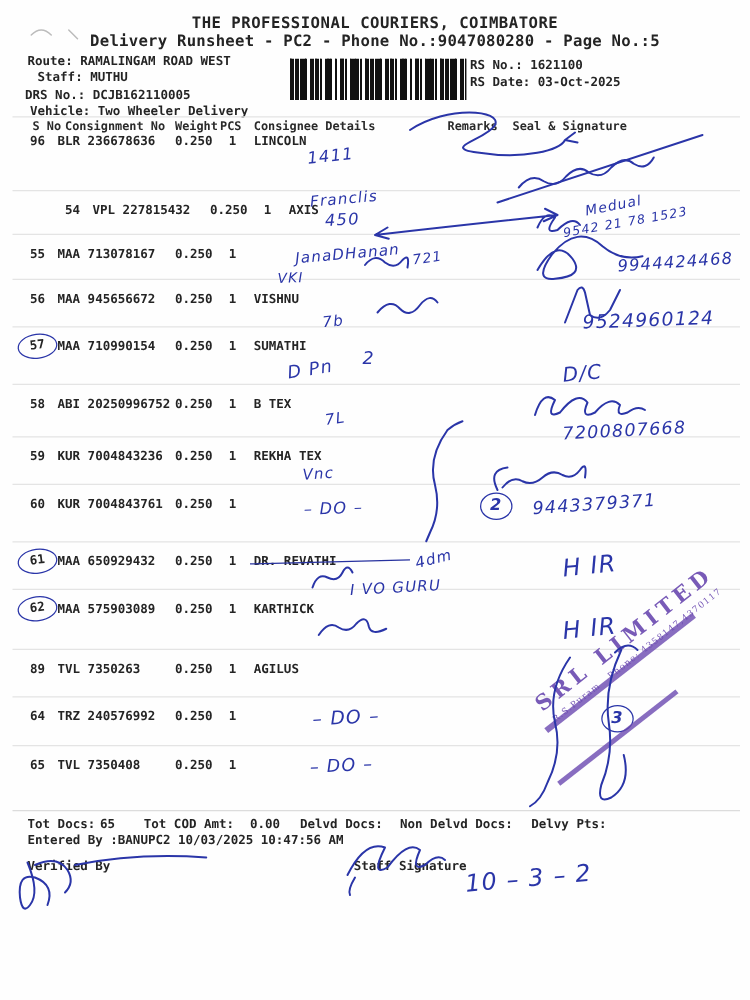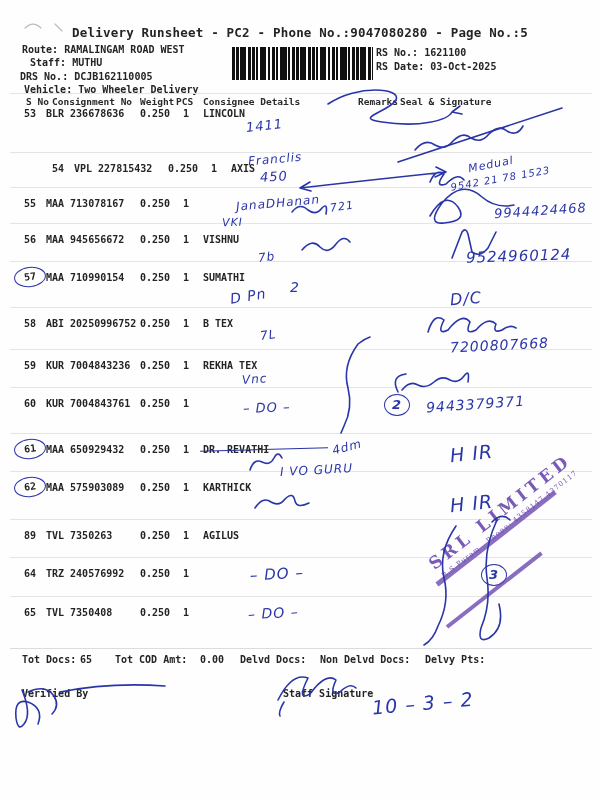--- a/index.html
+++ b/index.html
@@ -42,43 +42,44 @@
   .stamp-line2{font-size:7px;letter-spacing:1px;white-space:pre;margin-top:2px;}
   .stamp-bar{position:absolute;background:#6a49b0;opacity:.8;transform:rotate(-38deg);transform-origin:left center;}
   .footer-label{position:absolute;font-size:10px;font-weight:bold;white-space:pre;color:#242424;}
   svg.overlay{position:absolute;left:0;top:0;pointer-events:none;}
 </style>
 </head>
 <body>
 
 <div class="page">
 
+  <div class="print t-title" style="top:10px;left:0;">THE PROFESSIONAL COURIERS, COIMBATORE</div>
   <div class="print t-sub" style="top:25px;left:0;">Delivery Runsheet - PC2 - Phone No.:9047080280 - Page No.:5</div>
 
   <div class="print t-meta" style="top:44px;left:22px;">Route: RAMALINGAM ROAD WEST</div>
   <div class="print t-meta" style="top:57px;left:20px;margin-left:10px;">Staff: MUTHU</div>
   <div class="print t-meta" style="top:71px;left:20px;">DRS No.: DCJB162110005</div>
   <div class="print t-meta" style="top:84px;left:24px;">Vehicle: Two Wheeler Delivery</div>
 
   <div class="barcode"></div>
   <div class="print t-meta" style="top:47px;left:376px;">RS No.: 1621100</div>
   <div class="print t-meta" style="top:61px;left:376px;">RS Date: 03-Oct-2025</div>
 
   <div class="sep" style="top:93px;"></div>
   <span class="colhead" style="left:26px;">S No</span>
   <span class="colhead" style="left:52px;">Consignment No</span>
   <span class="colhead" style="left:140px;">Weight</span>
   <span class="colhead" style="left:176px;">PCS</span>
   <span class="colhead" style="left:203px;">Consignee Details</span>
   <span class="colhead" style="left:358px;">Remarks</span>
-  <span class="colhead" style="left:400px;text-align:center;">Seal &amp; Signature</span>
+  <span class="colhead" style="left:410px;text-align:center;">Seal &amp; Signature</span>
 
   <div id="rows">
       <div class="trow" style="top: 108px;">
-        <span class="c-sno">53</span>
+        <span class="c-sno">96</span>
         <span class="c-con">BLR 236678636</span>
         <span class="c-wt">0.250</span>
         <span class="c-pcs">1</span>
         <span class="c-name">LINCOLN</span>
       </div>
       <div class="sep" style="top: 152px;"></div>
       <div class="trow" style="top: 163px; margin-left: 28px;">
         <span class="c-sno">54</span>
         <span class="c-con">VPL 227815432</span>
         <span class="c-wt">0.250</span>
@@ -214,20 +215,21 @@
   <div class="stamp-bar" style="left:447px;top:625px;width:120px;height:4px;"></div>
 
   <div class="sep" style="top:648px;border-top-color:#dcdcdc;"></div>
   <span class="footer-label" style="top:654px;left:22px;">Tot Docs:</span>
   <span class="footer-label" style="top:654px;left:80px;">65</span>
   <span class="footer-label" style="top:654px;left:115px;">Tot COD Amt:</span>
   <span class="footer-label" style="top:654px;left:200px;">0.00</span>
   <span class="footer-label" style="top:654px;left:240px;">Delvd Docs:</span>
   <span class="footer-label" style="top:654px;left:320px;">Non Delvd Docs:</span>
   <span class="footer-label" style="top:654px;left:425px;">Delvy Pts:</span>
+  <span class="footer-label" style="top:667px;left:22px;">Entered By :BANUPC2 10/03/2025 10:47:56 AM</span>
   <span class="footer-label" style="top:688px;left:22px;">Verified By</span>
   <span class="footer-label" style="top:688px;left:283px;">Staff Signature</span>
 
   <svg class="overlay" width="600" height="800" viewBox="0 0 600 800">
     <g fill="none" stroke="#2a35a8" stroke-width="1.6" stroke-linecap="round" stroke-linejoin="round">
 
       <path d="M25,28 q8,-8 16,0 M55,24 l7,7" stroke="#bcbcbc" stroke-width="1.2"></path>
 
       <path d="M328,104 C358,84 402,88 396,100 C389,112 352,118 382,122 C420,128 448,120 452,112 l8,-6 m-8,6 l10,2"></path>
       <path d="M398,162 L562,108"></path>

